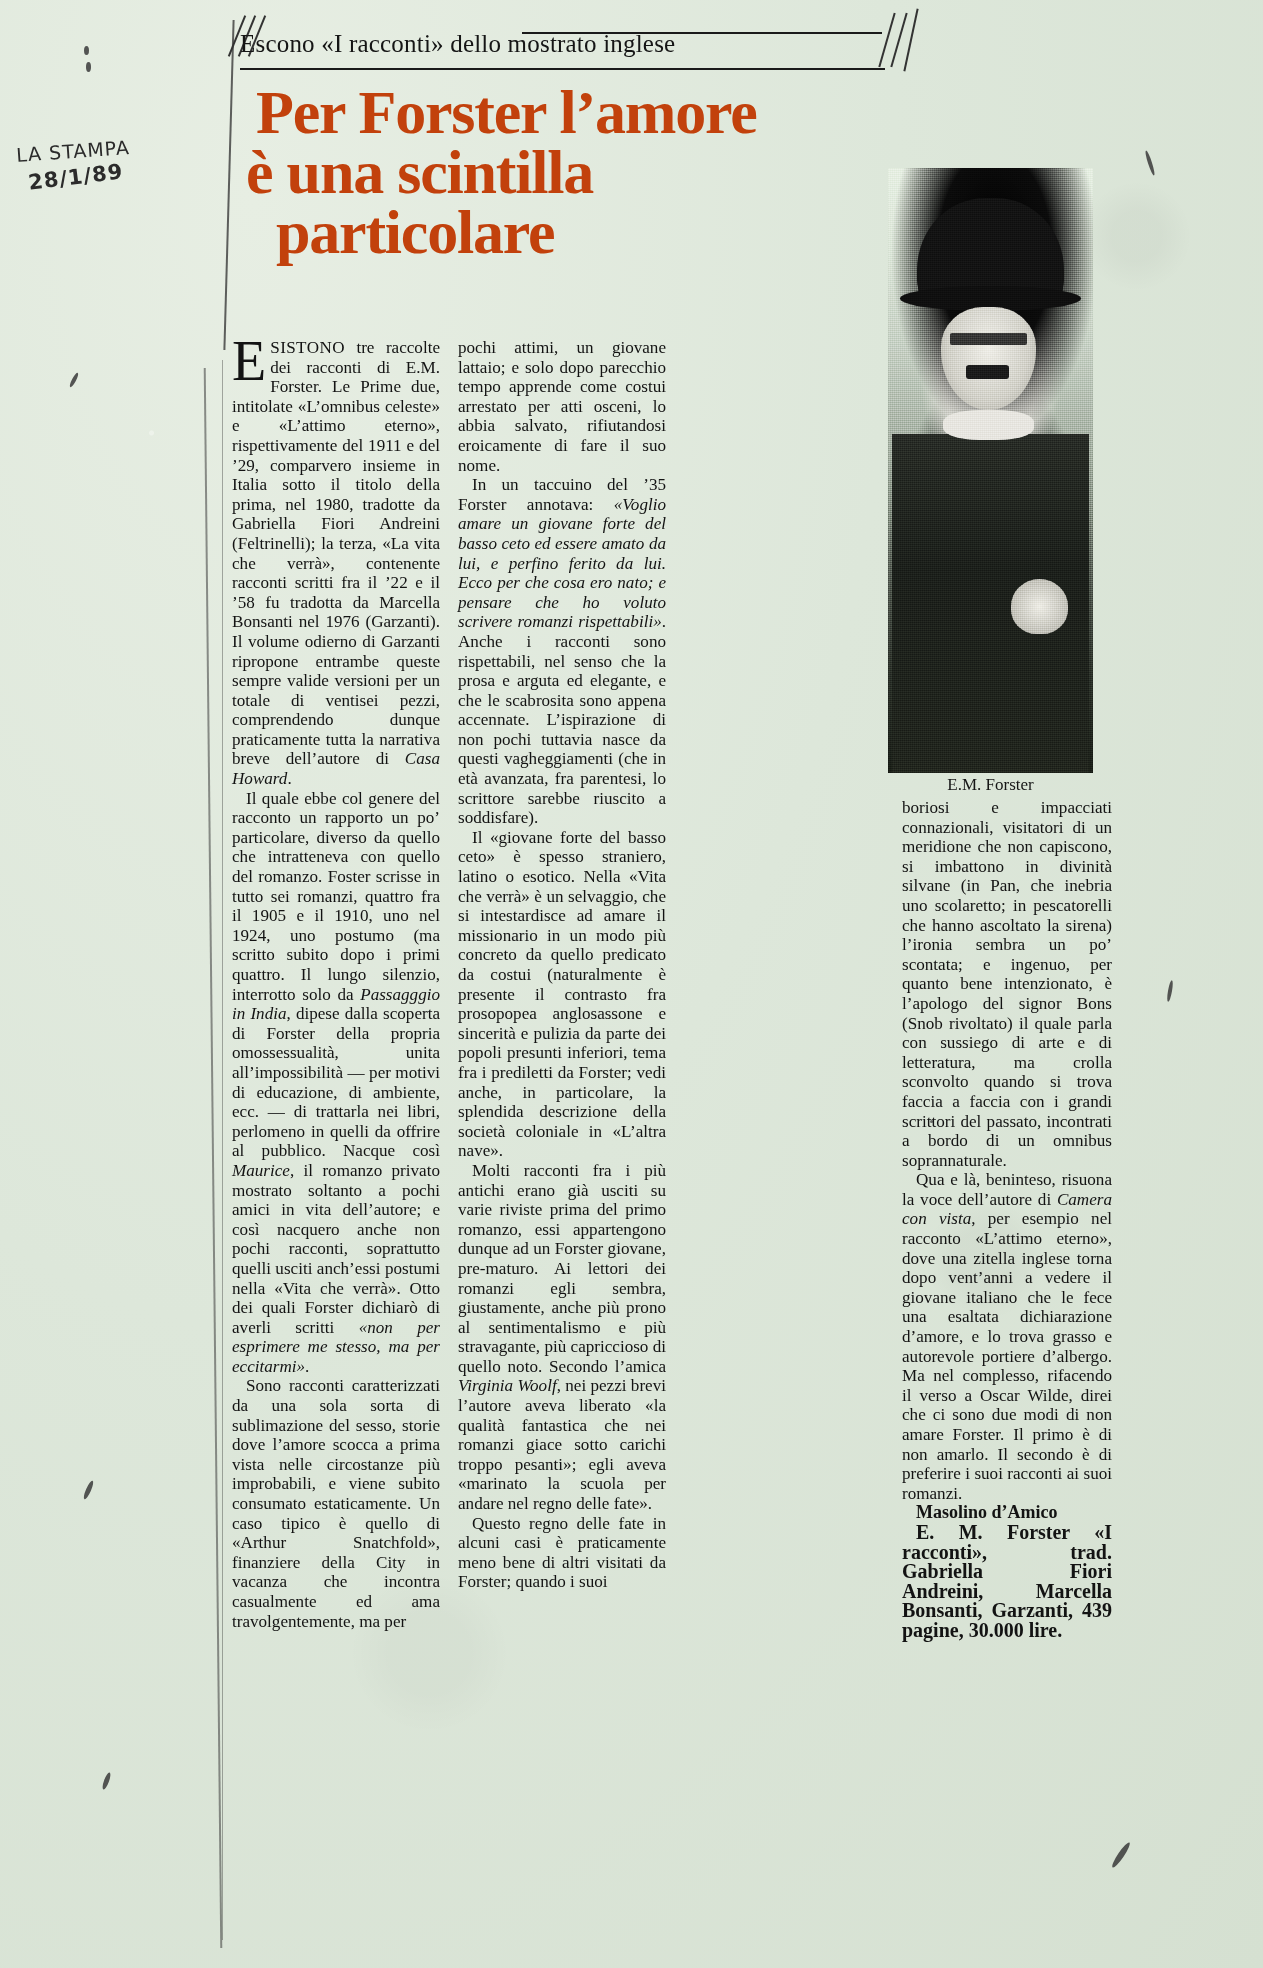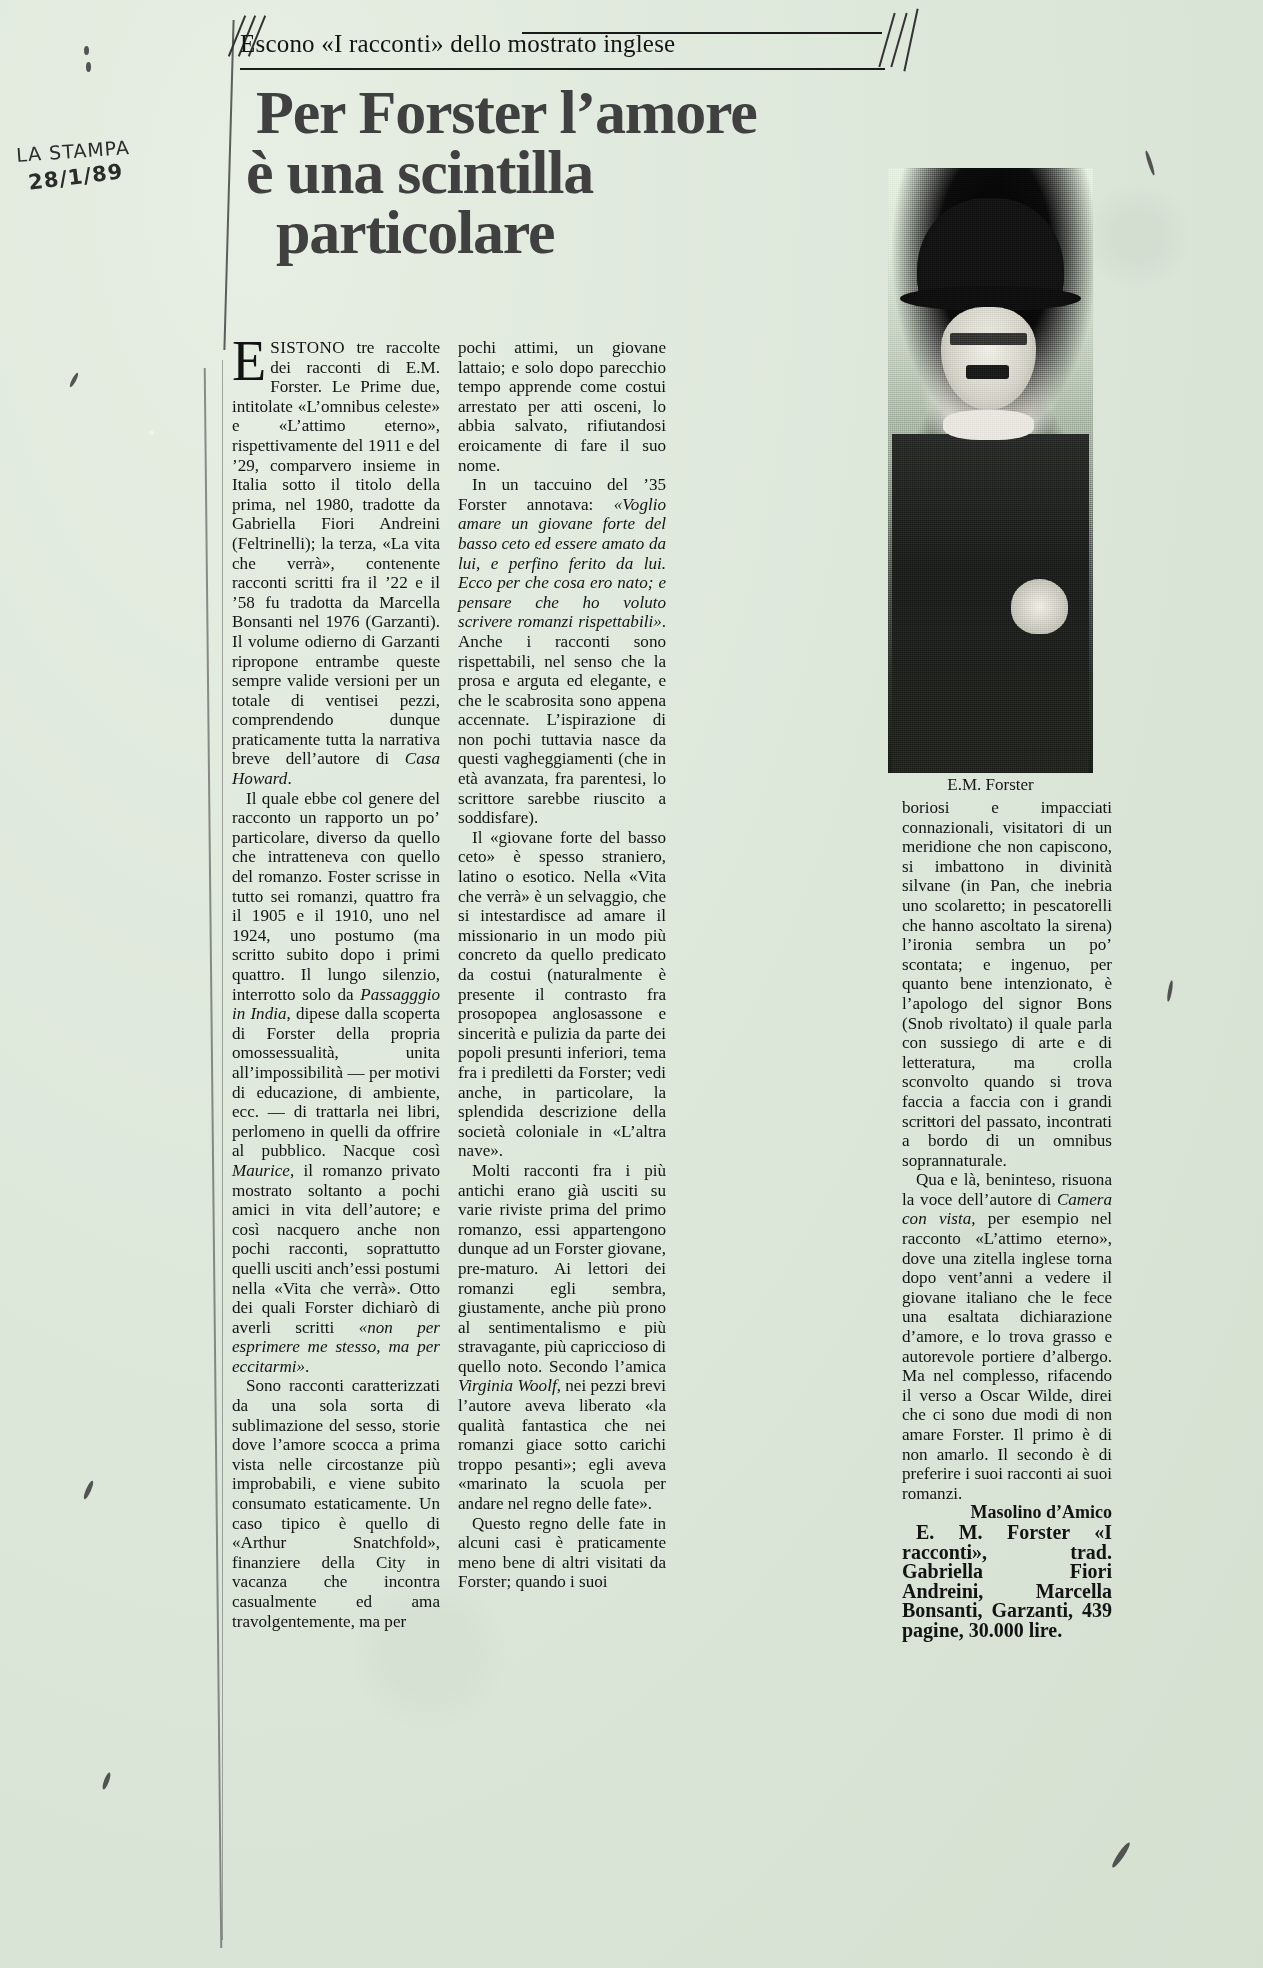--- a/index.html
+++ b/index.html
@@ -70,21 +70,21 @@
   #rule-under-kicker{position:absolute;left:18px;top:60px;width:645px;height:2px;background:#1a1a1a;}
 
   
   #headline{
     position:absolute;left:16px;top:66px;width:660px;
     font-family:"Liberation Serif", serif;
     font-weight:bold;
     font-size:62px;
     line-height:.97;
     letter-spacing:-1.2px;
-    color:#404040;
+    color:#c2410c;
     text-align:left;
     margin-top:8px;
   }
   #headline .l1{display:block;padding-left:18px;}
   #headline .l2{display:block;padding-left:8px;}
   #headline .l3{display:block;padding-left:38px;}
 
   
   #photo{
     position:absolute;left:666px;top:160px;
@@ -179,21 +179,21 @@
     font-size:56px;
     line-height:42px;
     font-weight:normal;
     padding:2px 4px 0 0;
     font-family:"Liberation Serif", serif;
   }
   .smallcaps{font-variant:small-caps;letter-spacing:.4px;}
 
   
   .byline{
-    text-align:right;font-weight:bold;font-size:18px;margin-top:6px;
+    font-weight:bold;font-size:18px;margin-top:6px;
   }
   .bookline{
     font-weight:bold;font-size:20px;text-align:justify;margin-top:4px;text-indent:14px;
   }
 
   
   .colsep{position:absolute;width:1px;background:rgba(30,30,30,.35);}
 
   
   .dust{position:absolute;background:#3b3b3b;border-radius:50%;opacity:.7;}

